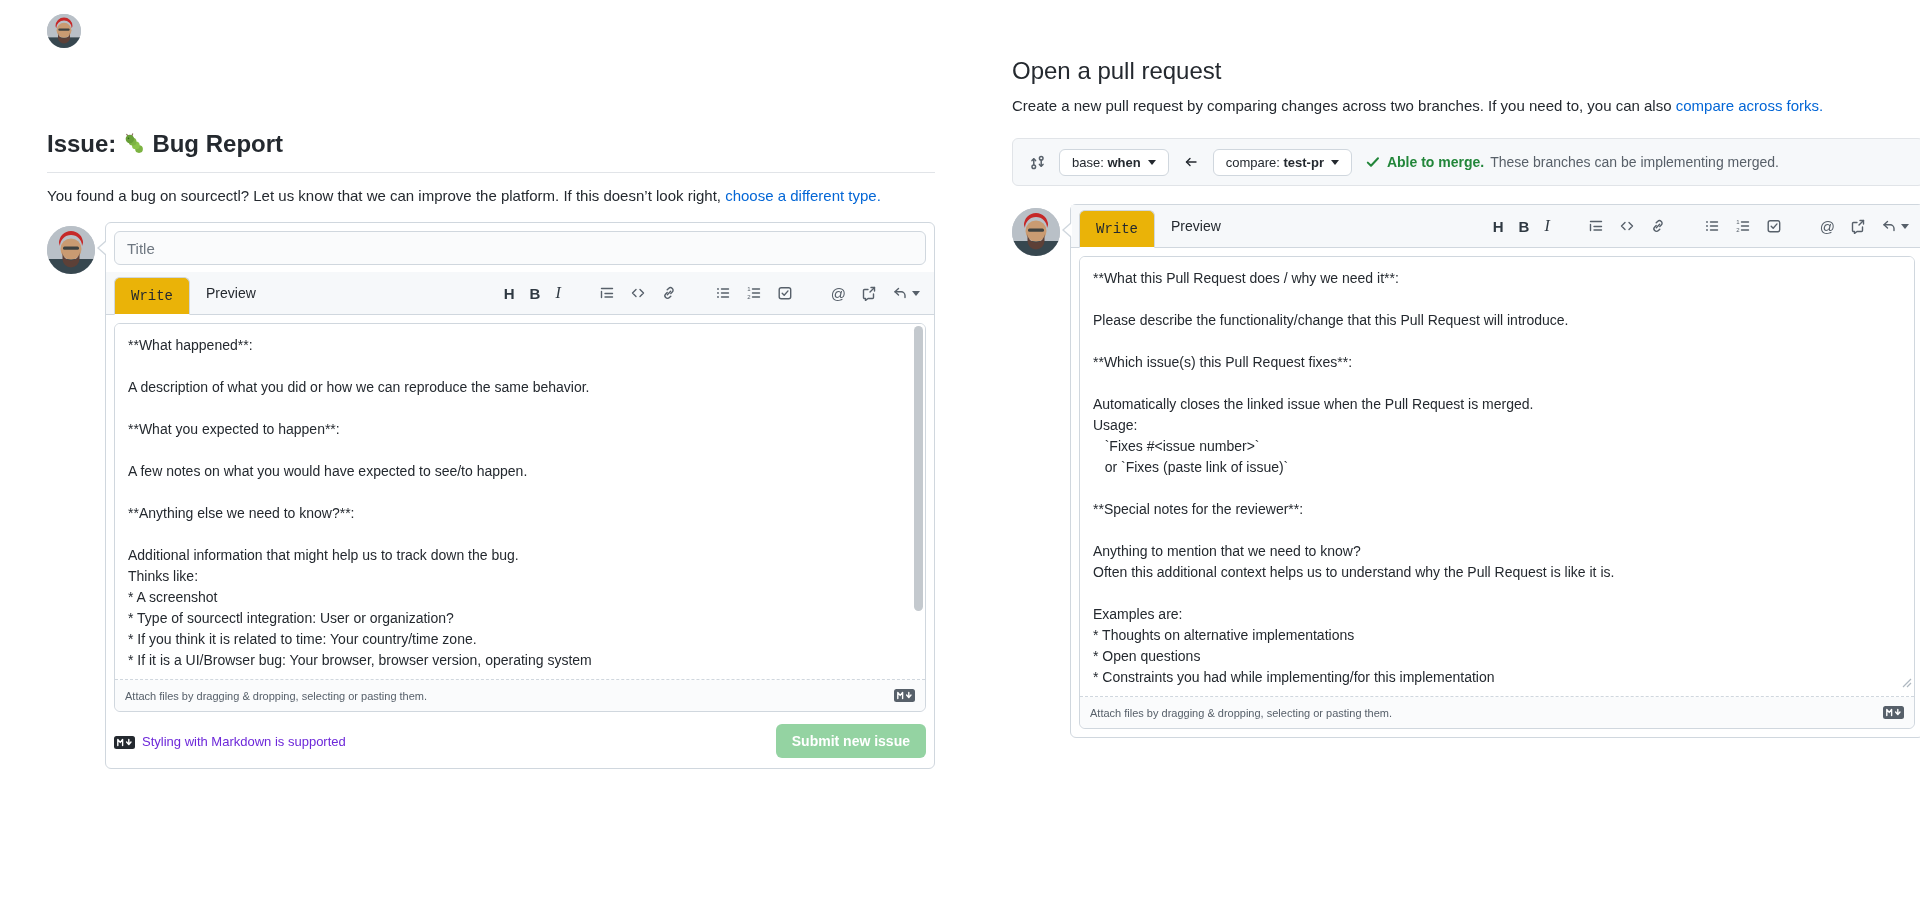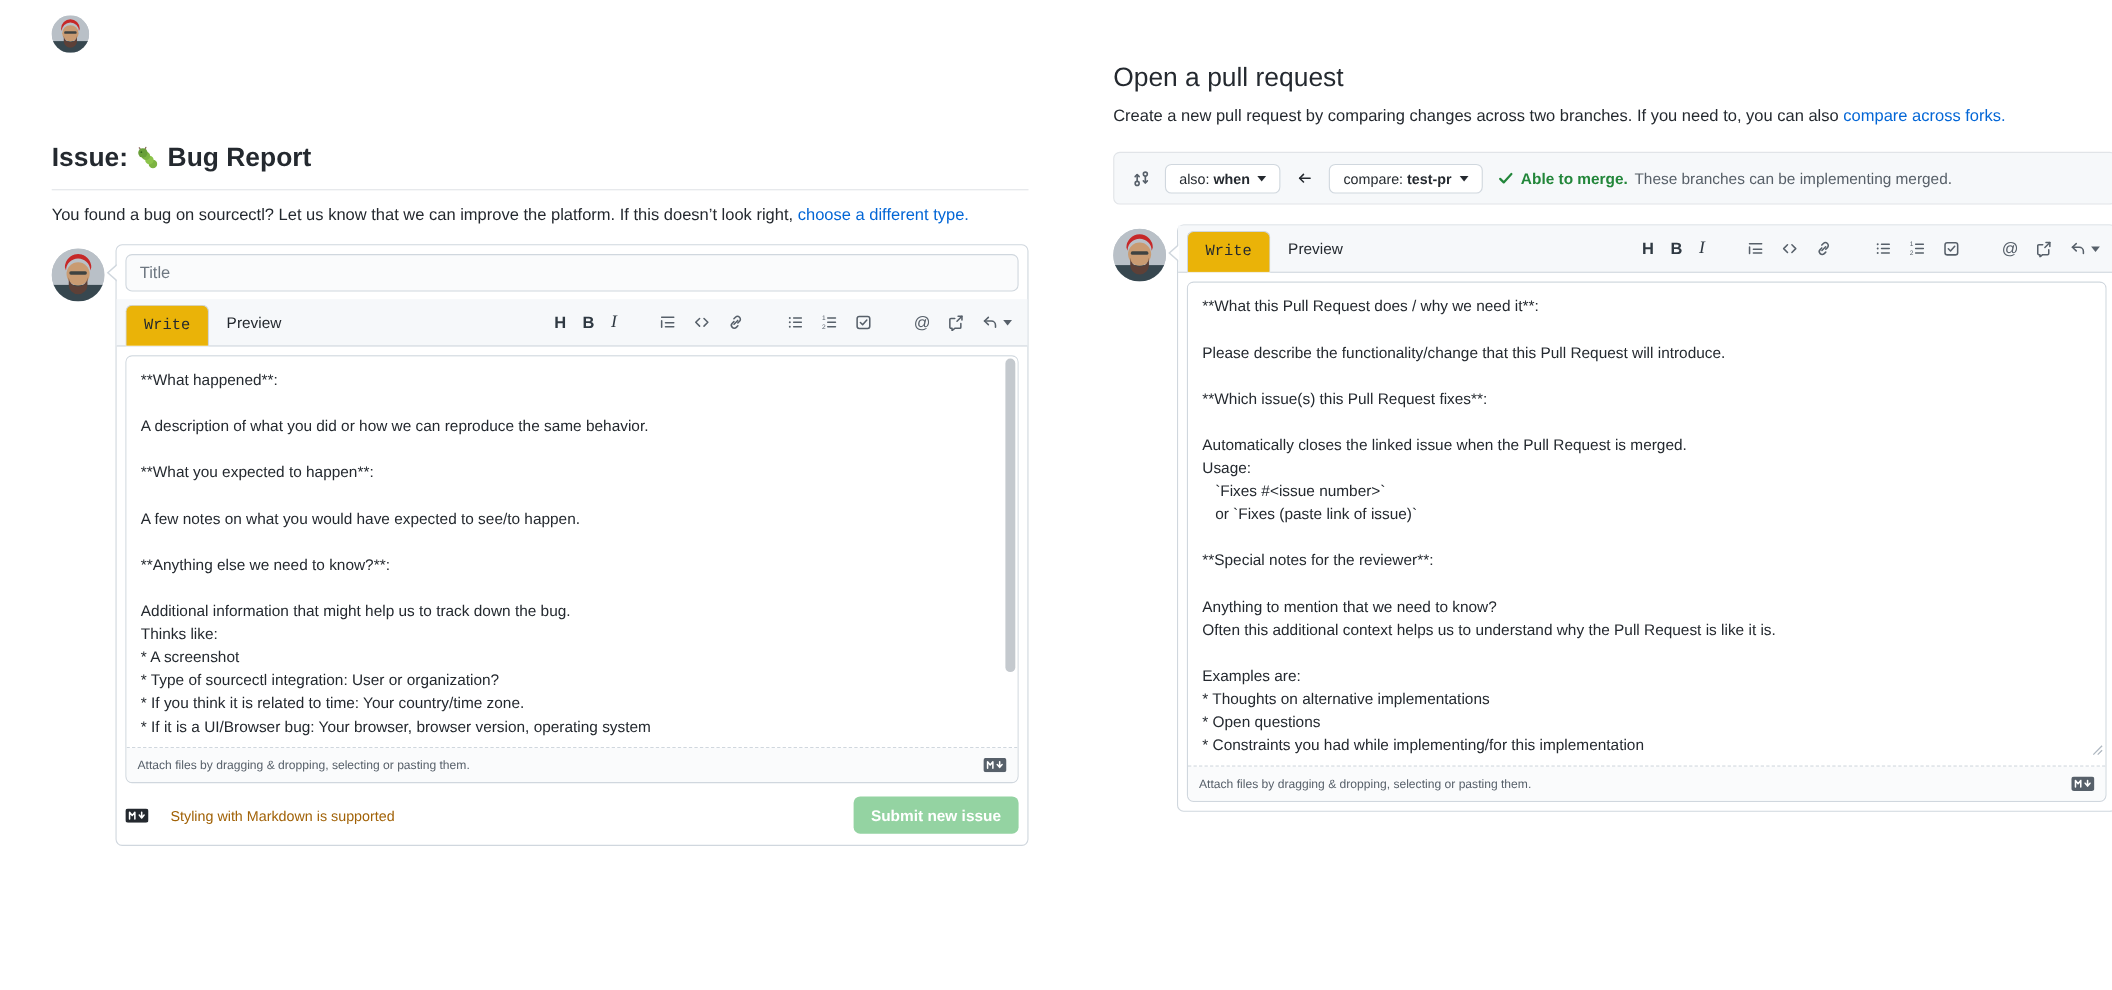--- a/index.html
+++ b/index.html
@@ -89,21 +89,21 @@
   .fake-scrollbar .thumb{position:absolute;top:0;left:0;width:9px;height:82%;background:#c4c9ce;border-radius:5px;}
   .resize-grip{position:absolute;right:2px;bottom:36px;cursor:nwse-resize;}
   .attach-strip{
     display:flex;align-items:center;background:#fafbfc;border-radius:0 0 6px 6px;
     padding:9px 10px;font-size:11px;color:#57606a;gap:8px;
   }
   .attach-strip .hint{flex:1;}
   .md-icon svg{display:block;}
 
   .card-footer{display:flex;align-items:center;justify-content:space-between;padding:4px 8px 10px;}
-  .md-note{display:flex;align-items:center;gap:20px;font-size:13px;color:#a16207;}
+  .md-note{display:flex;align-items:flex-end;gap:7px;font-size:13px;color:#6d28d9;}
   .btn{
     font-family:"Liberation Sans",sans-serif;font-size:14px;font-weight:700;color:#fff;border:none;
     border-radius:6px;padding:0 16px;height:34px;cursor:pointer;
   }
   .btn-submit{background:#94d3a2;cursor:default;}
   .pr-footer{display:flex;justify-content:flex-end;padding:6px 14px 14px;}
   .btn-split{display:flex;align-items:stretch;height:34px;border-radius:6px;overflow:hidden;background:#2ea44f;}
   .btn-split .main{display:flex;align-items:center;padding:0 16px;color:#fff;font-size:14px;font-weight:700;cursor:pointer;}
   .btn-split .caret-part{display:flex;align-items:center;padding:0 11px;border-left:1px solid rgba(27,31,36,0.2);cursor:pointer;}
   .btn-split .caret-down{border-top-color:#fff;}
@@ -286,21 +286,21 @@
   <div class="branch-bar">
     <svg width="17" height="17" viewBox="0 0 16 16" fill="none" stroke="#57606a" stroke-width="1.4" stroke-linecap="round" stroke-linejoin="round">
       <circle cx="4.5" cy="12" r="1.7"></circle>
         <circle cx="11.5" cy="4" r="1.7"></circle>
       <path d="M4.5 9.8V4.6"></path>
         <path d="M2.8 6.2 4.5 4.4l1.7 1.8"></path>
       <path d="M11.5 6.2v5.2"></path>
         <path d="M9.8 9.8l1.7 1.8 1.7-1.8"></path>
     </svg>
     <div class="branch-btn">
-      <span><span>also:</span> <b>when</b></span>
+      <span><span>base:</span> <b>when</b></span>
       <span class="caret-down"></span>
     </div>
     <svg width="18" height="16" viewBox="0 0 16 16" fill="none" stroke="#24292f" stroke-width="1.4" stroke-linecap="round" stroke-linejoin="round">
       <path d="M13 8H3.5"></path>
         <path d="M7 4.5 3.5 8 7 11.5"></path>
     </svg>
     <div class="branch-btn">
       <span><span>compare:</span> <b>test-pr</b></span>
       <span class="caret-down"></span>
     </div>

